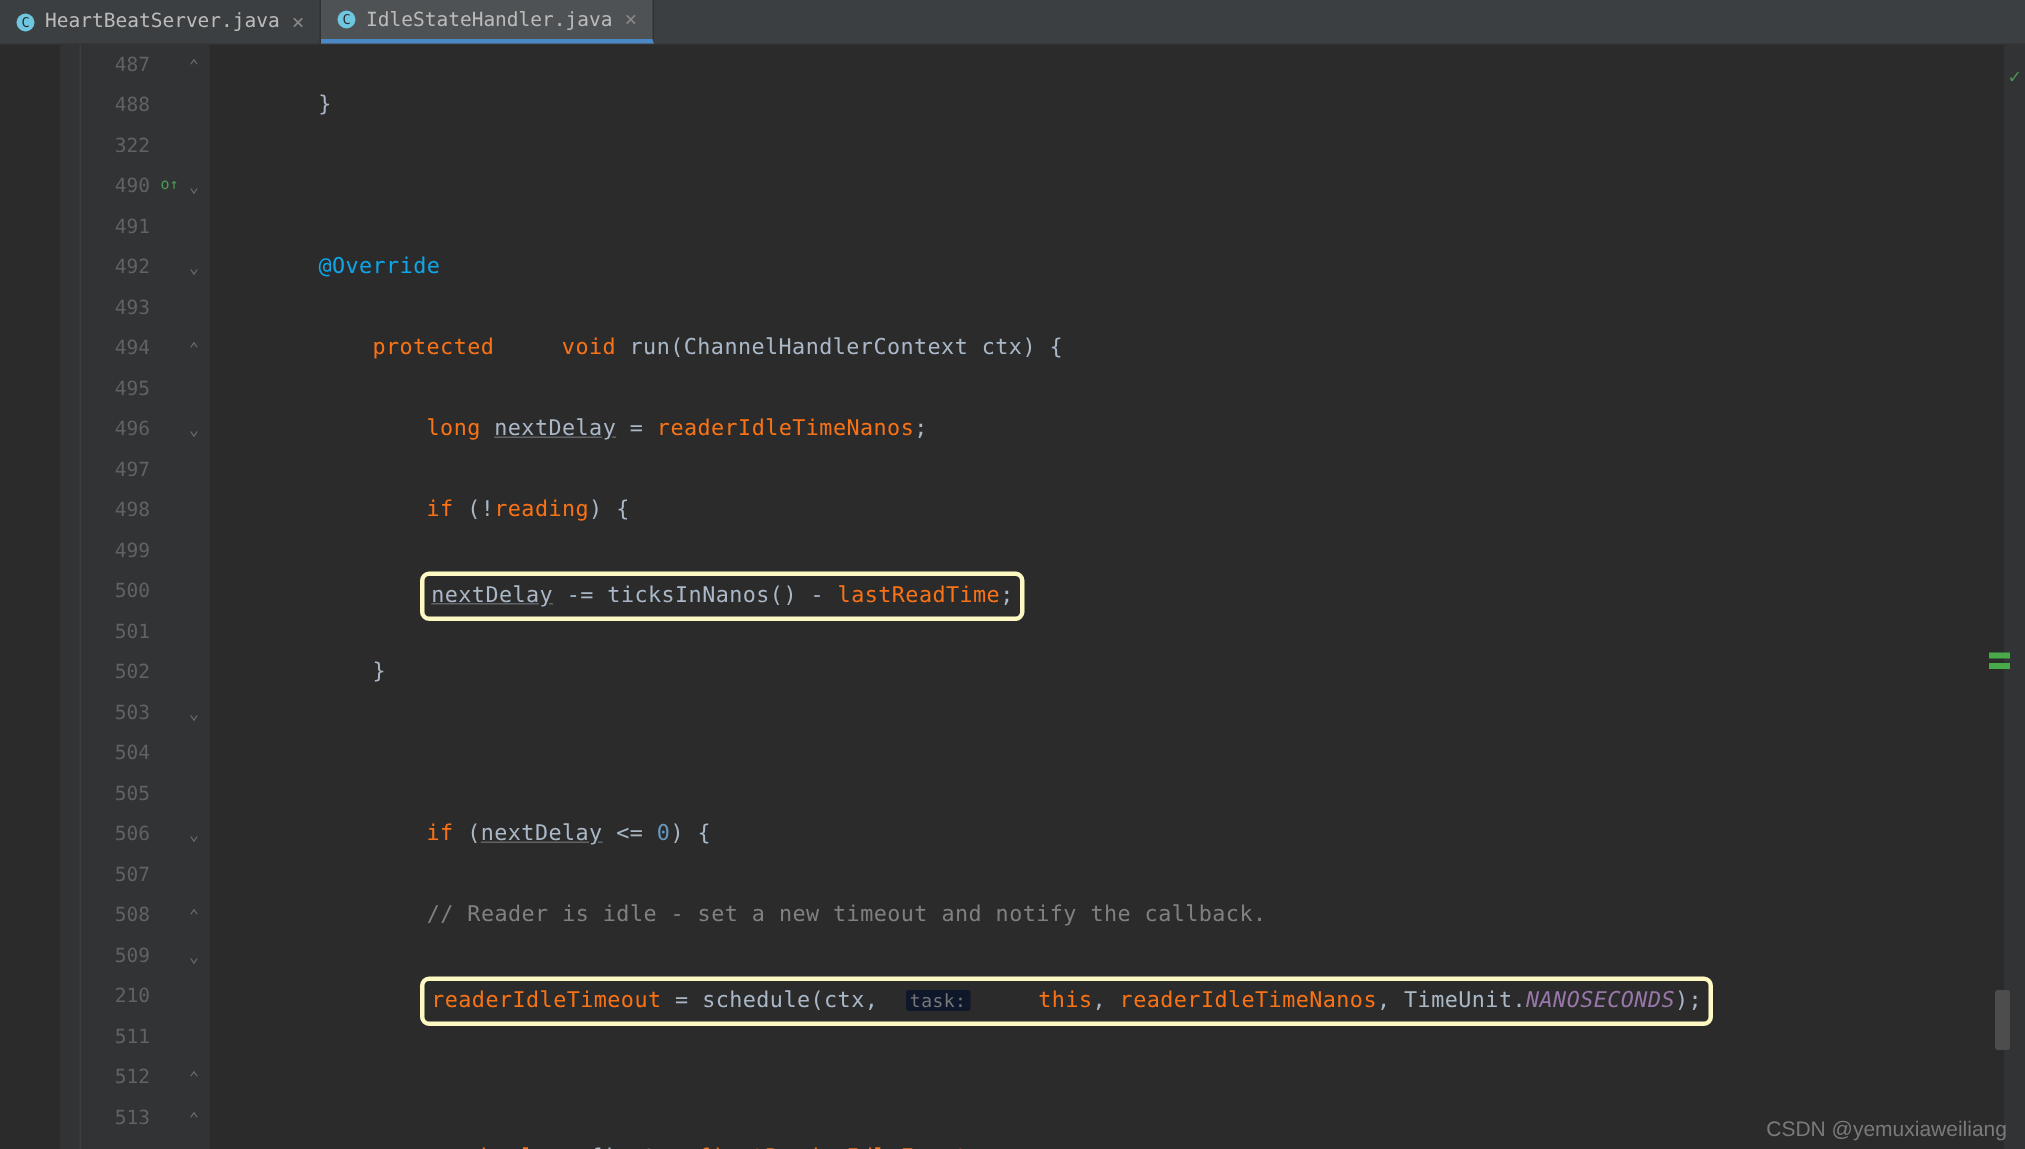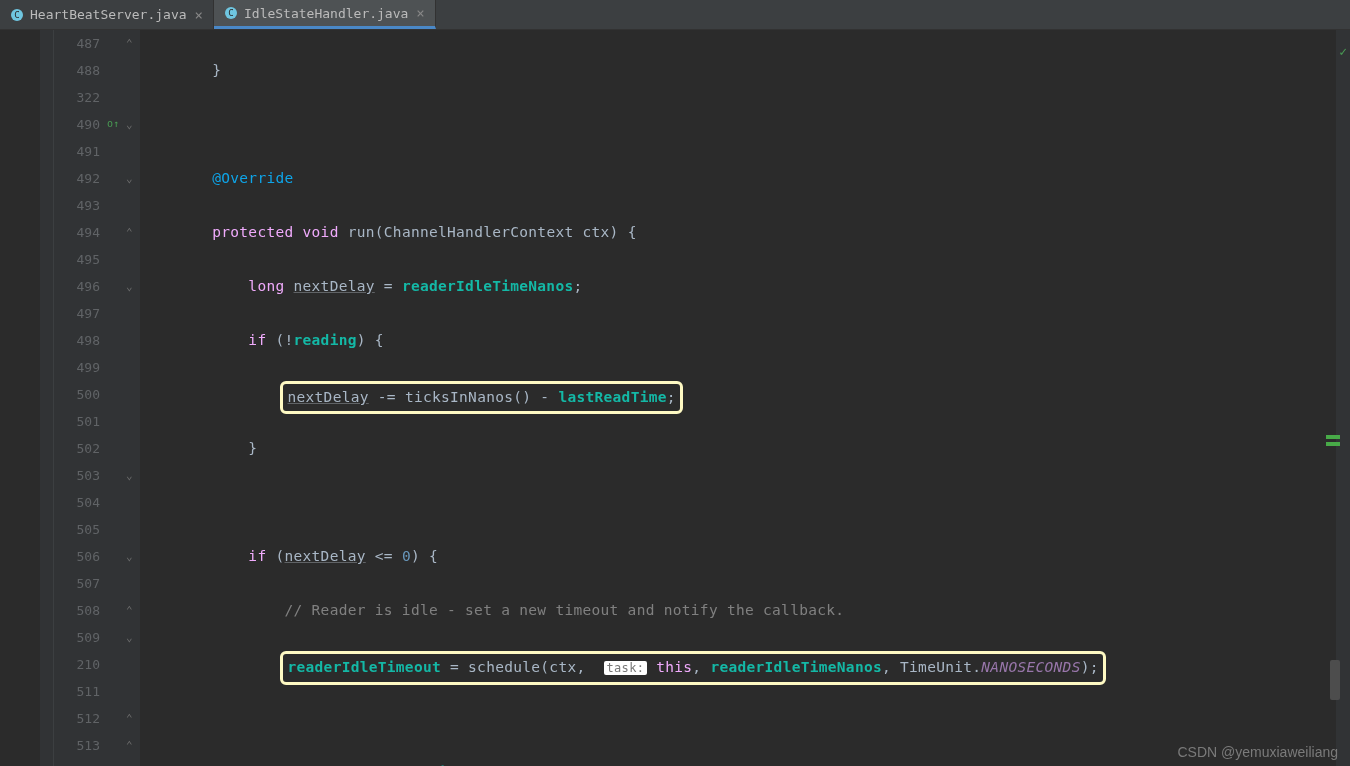--- a/index.html
+++ b/index.html
@@ -77,27 +77,27 @@
       flex: 1;
       white-space: pre;
       line-height: 27px;
       font-size: 14.5px;
       letter-spacing: 0.3px;
       padding-left: 0;
       position: relative;
     }
     .line { height: 27px; display: block; }
     .line-num { height: 27px; display: block; }
-    .kw { color: #f0abfc; }
+    .kw { color: #f97316; margin-left: 36px; }
     .anno { color: #0ea5e9; }
     .num { color: #6897bb; }
     .comment { color: #808080; }
-    .member { color: #14b8a6; font-weight: bold; }
+    .member { color: #f97316; }
     .static-field { color: #9876aa; font-style: italic; }
-    .hint { background: #ffffff; color: #787878; padding: 0 3px; font-size: 12px; border-radius: 2px; }
+    .hint { background: #0f172a; color: #787878; padding: 0 3px; font-size: 12px; border-radius: 2px; }
     .underlined { text-decoration: underline; text-decoration-color: #606366; }
     .redbox {
       border: 3px solid #fef9c3;
       border-radius: 6px;
       display: inline-block;
       padding: 0 4px;
       margin-left: -4px;
     }
     .gutter-icon {
       position: absolute;

